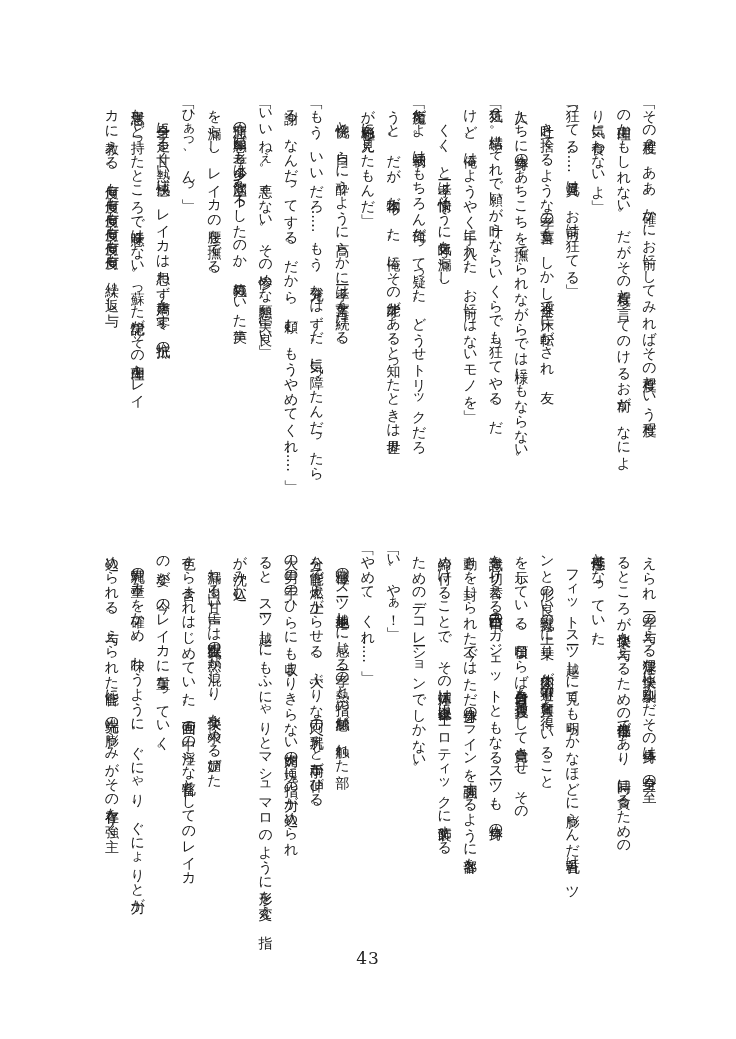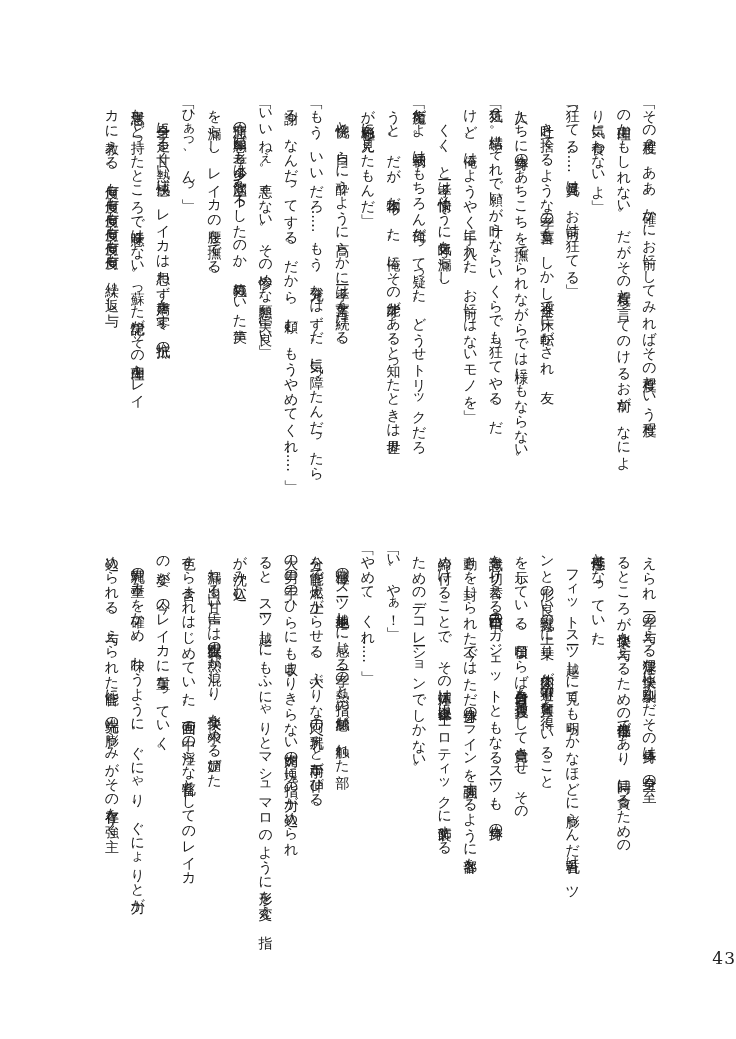--- a/index.html
+++ b/index.html
@@ -40,21 +40,21 @@
   .text-block p.line {
     margin: 0;
     padding: 0;
     white-space: nowrap;
   }
   .page-number {
     position: absolute;
     top: 948px;
     left: 0;
     width: 100%;
-    text-align: right;
+    text-align: center;
     font-size: 17px;
     letter-spacing: 1px;
     color: #222222;
   }
 </style>
 </head>
 <body>
 
 <div class="page">
 

